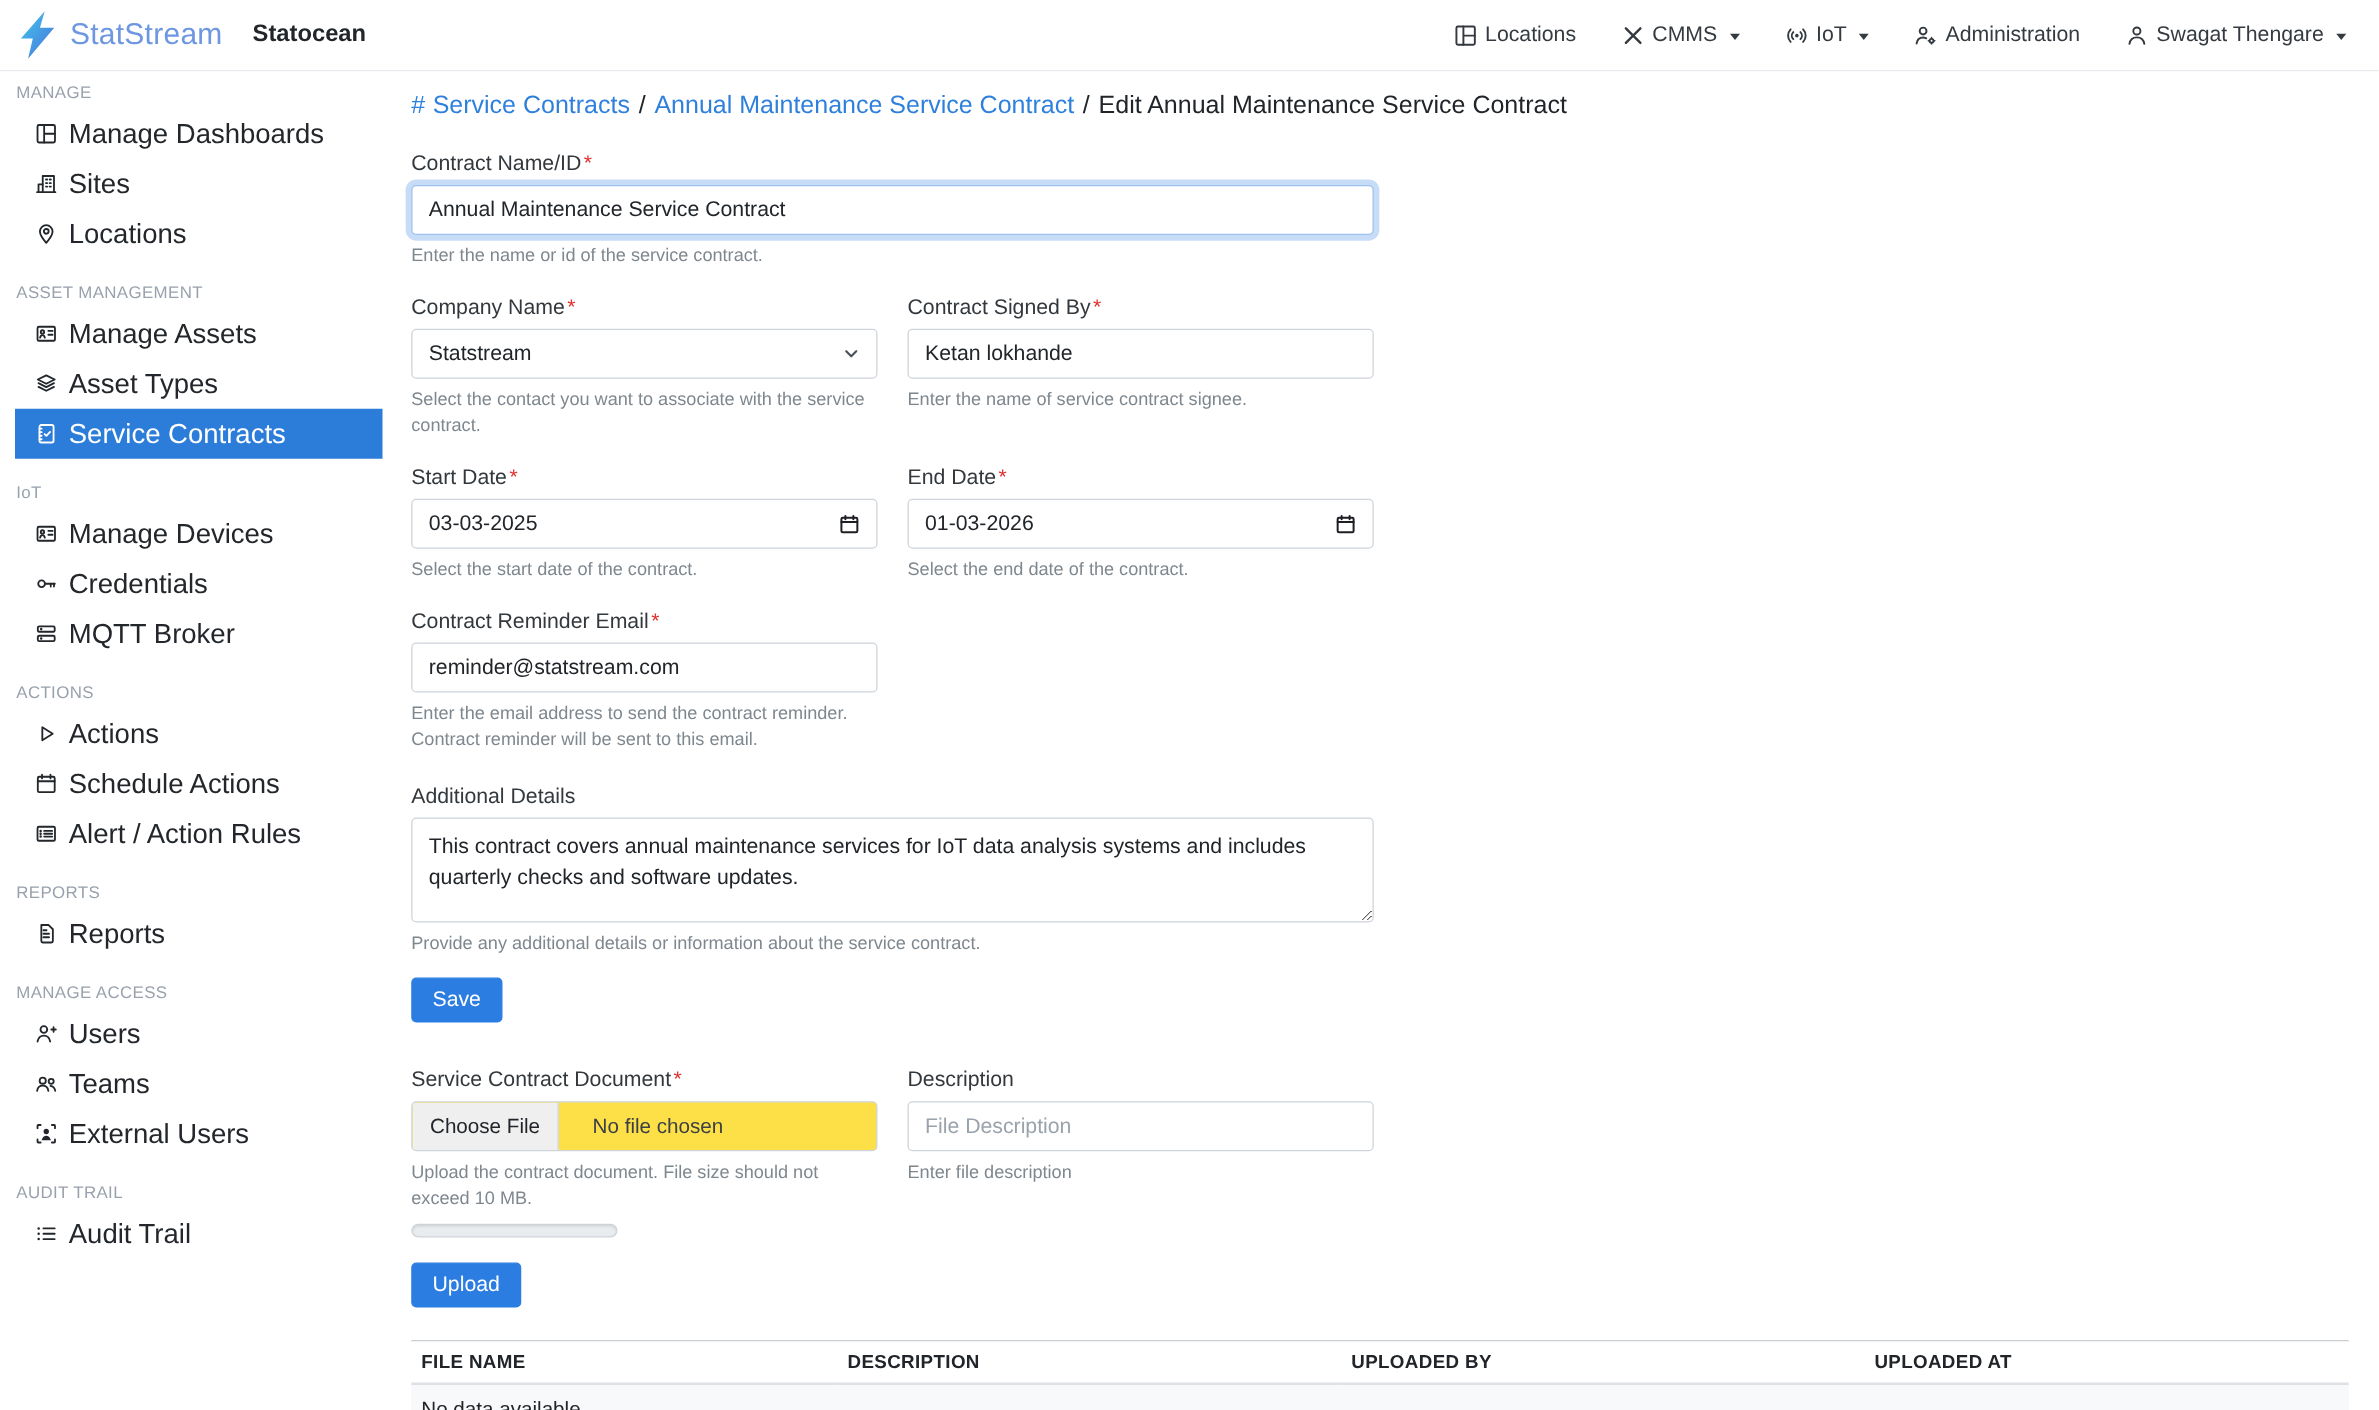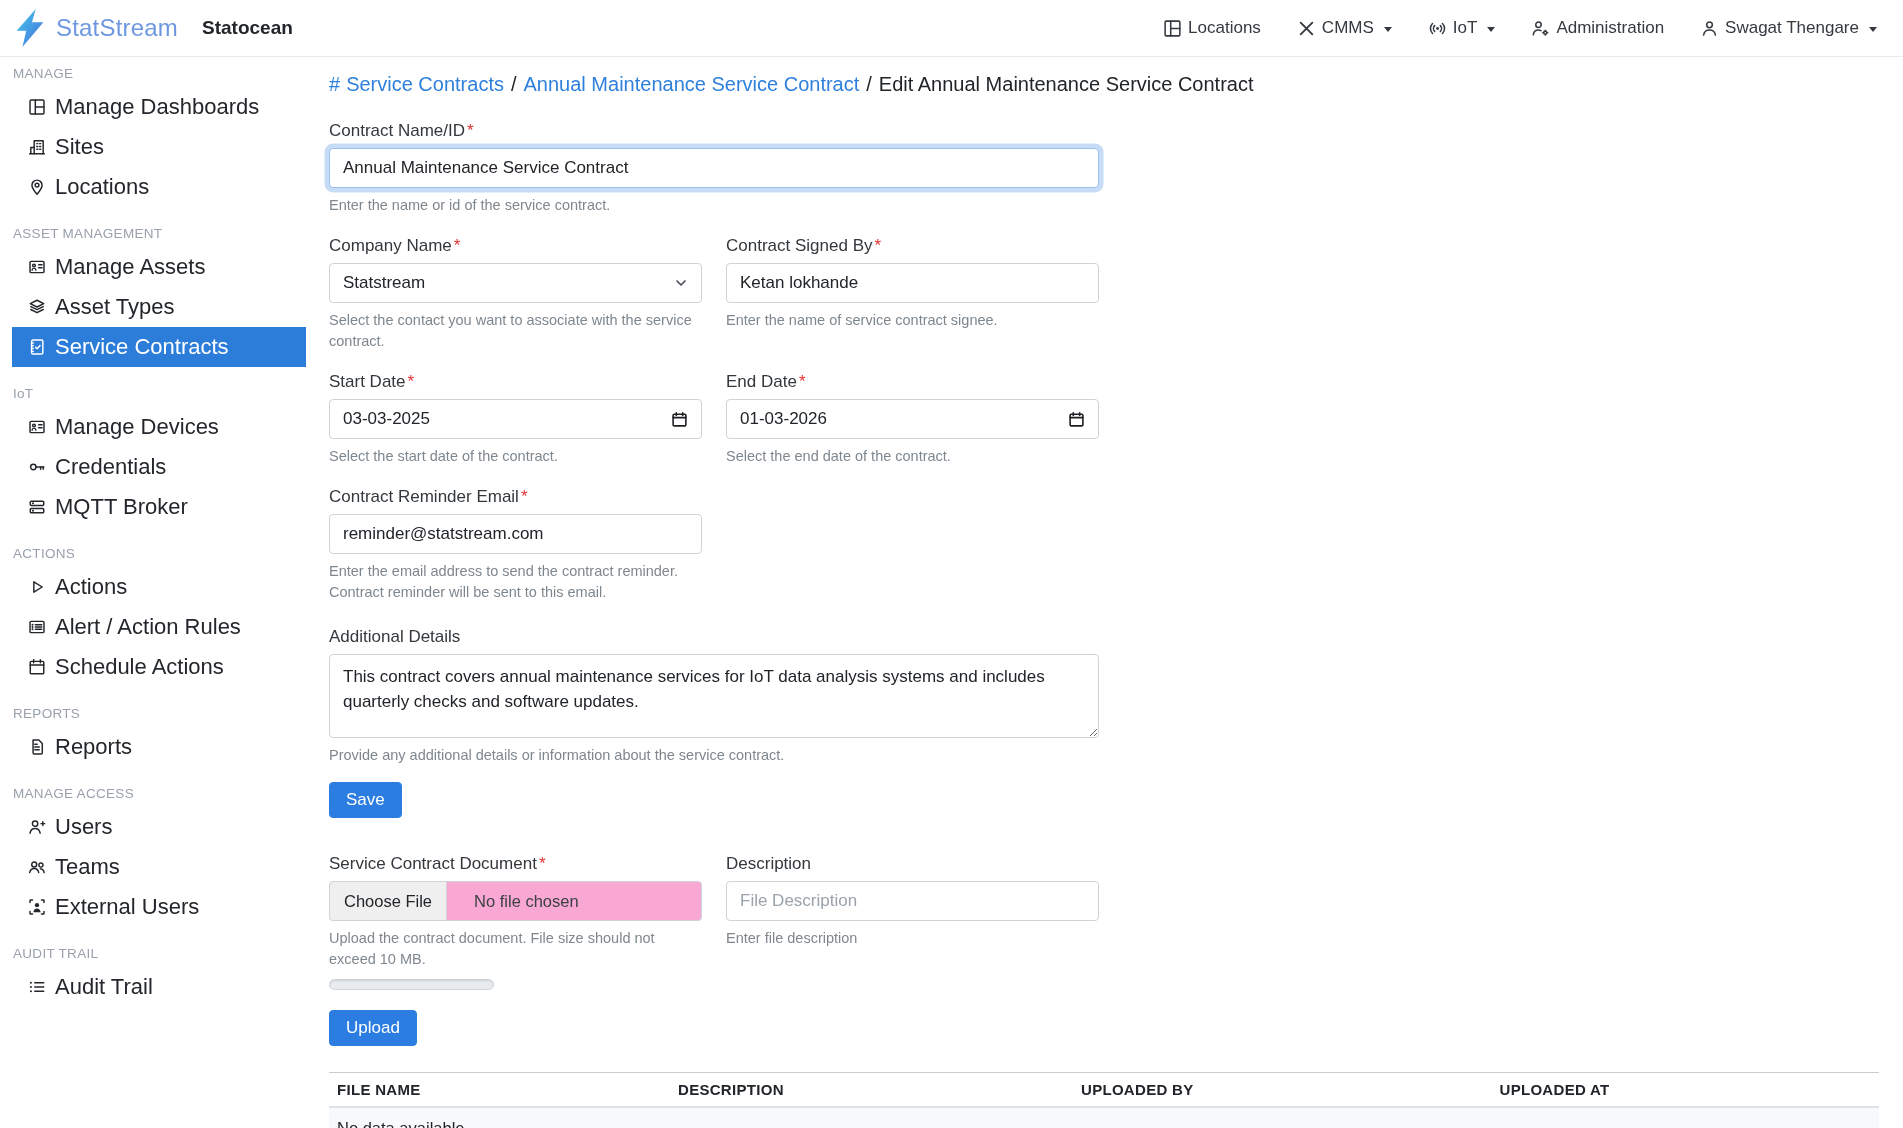--- a/index.html
+++ b/index.html
@@ -64,21 +64,21 @@
   .cal-svg { width:17px; height:17px; stroke:#1c1f23; fill:none; stroke-width:1.5; stroke-linecap:round; }
   .help { margin-top:7px; font-size:14.5px; color:#7f878e; line-height:21px; }
   textarea.control { height:84px; padding:9px 13px; line-height:25px; resize:vertical; display:block; }
   .btn {
     margin-top:16px; height:36px; padding:0 16px; border:1px solid #2b7de2; border-radius:4px;
     background:#2b7de2; color:#fff; font-size:17px; font-family:inherit; cursor:pointer;
   }
   .upload-row { margin-top:36px; }
   .file-control {
     width:100%; height:40px; border:1px solid #ced4da; border-radius:4px;
-    display:flex; align-items:stretch; overflow:hidden; background:#f9a8d4; cursor:pointer;
+    display:flex; align-items:stretch; overflow:hidden; background:#fde047; cursor:pointer;
   }
   .file-btn {
     background:#efefef; border-right:1px solid #ced4da; padding:0 14px;
     display:flex; align-items:center; font-size:16.5px; color:#212529; white-space:nowrap;
   }
   .file-status { padding:0 27px; display:flex; align-items:center; font-size:16.5px; color:#3c4044; }
   input.control::placeholder { color:#9aa3ab; }
   .progress {
     margin-top:9px; width:165px; height:11px; border-radius:6px;
     background:#e9ecef; border:1px solid #cfd4d9; box-shadow:inset 0 1px 2px rgba(0,0,0,.12);
@@ -275,36 +275,36 @@
         <span class="icon">
           <svg class="svgi" viewBox="0 0 16 16">
             <path d="M5.2 3.4v9.2L12.6 8z"></path>
           </svg>
         </span>
         <span>Actions</span>
       </div>
       <div class="side-item">
         <span class="icon">
           <svg class="svgi" viewBox="0 0 16 16">
+            <rect x="2" y="3" width="12" height="11" rx="1"></rect>
+            <path d="M2 6.2h12"></path>
+            <path d="M5 1.6v2.6M11 1.6v2.6"></path>
+          </svg>
+        </span>
+        <span>Schedule Actions</span>
+      </div>
+      <div class="side-item">
+        <span class="icon">
+          <svg class="svgi" viewBox="0 0 16 16">
             <rect x="1.8" y="3" width="12.4" height="10" rx="1"></rect>
             <path d="M6.5 6h5.7M6.5 8h5.7M6.5 10h5.7"></path>
             <path d="M4 6h.01M4 8h.01M4 10h.01" stroke-width="1.8"></path>
           </svg>
         </span>
         <span>Alert / Action Rules</span>
-      </div>
-      <div class="side-item">
-        <span class="icon">
-          <svg class="svgi" viewBox="0 0 16 16">
-            <rect x="2" y="3" width="12" height="11" rx="1"></rect>
-            <path d="M2 6.2h12"></path>
-            <path d="M5 1.6v2.6M11 1.6v2.6"></path>
-          </svg>
-        </span>
-        <span>Schedule Actions</span>
       </div>
       <div class="side-title">REPORTS</div>
       <div class="side-item">
         <span class="icon">
           <svg class="svgi" viewBox="0 0 16 16">
             <path d="M4.5 1.8h5.2l3 3v8.4a1 1 0 0 1-1 1H5.5a1 1 0 0 1-1-1z"></path>
             <path d="M6 5.5h2.2M6 8h4M6 10.5h4"></path>
           </svg>
         </span>
         <span>Reports</span>

